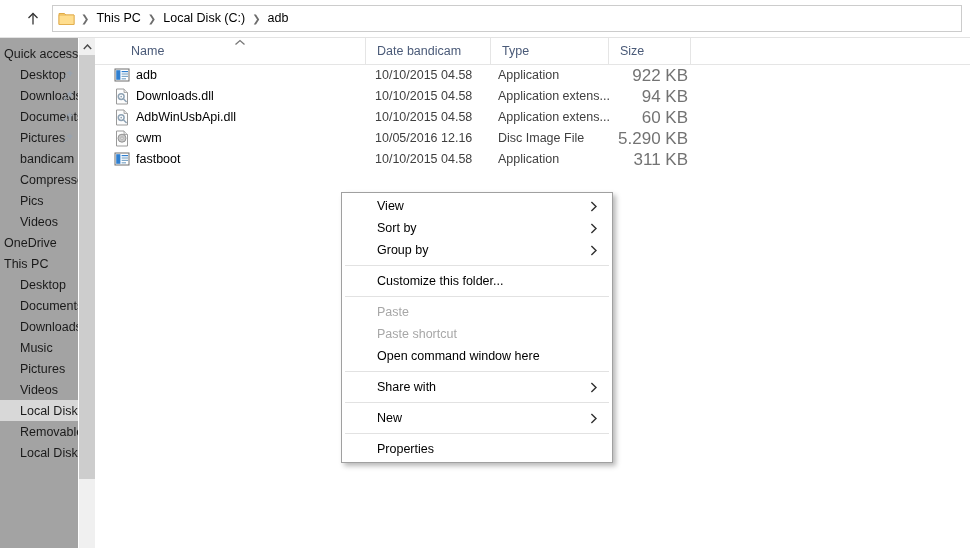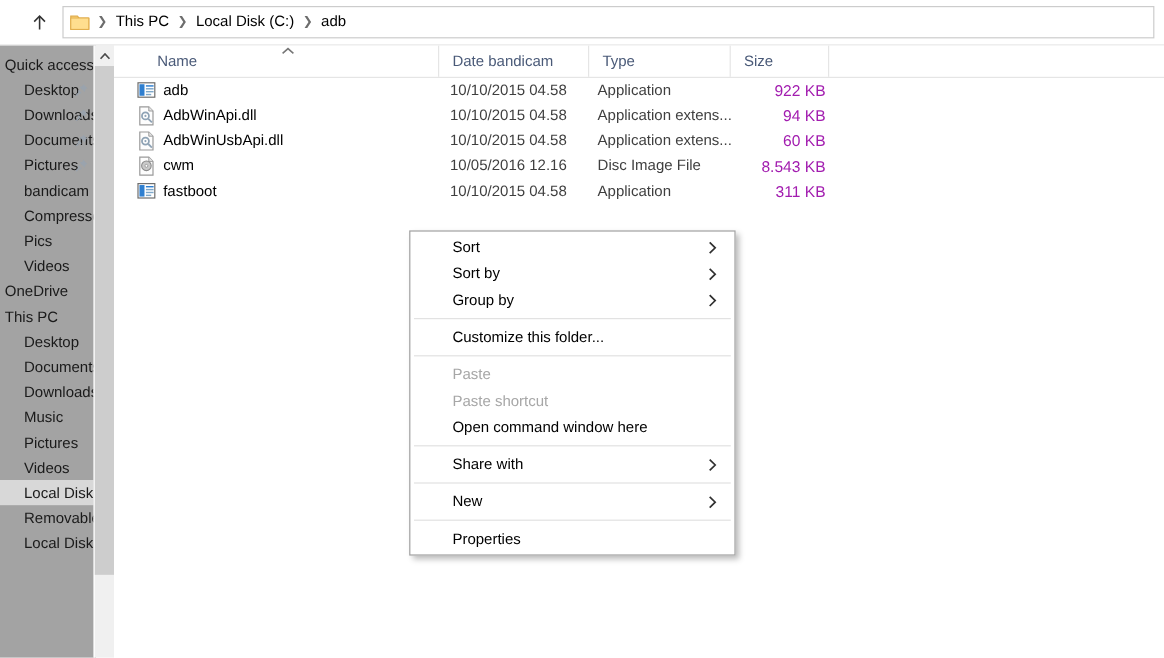--- a/index.html
+++ b/index.html
@@ -195,22 +195,22 @@
     line-height: 21px;
     font-size: 12.5px;
     color: #3f3f3f;
     white-space: nowrap;
   }
   .file-size {
     position: absolute;
     left: 455px; width: 138px;
     top: 0;
     line-height: 21px;
-    font-size: 13px;
-    color: #a21caf;
+    font-size: 17px;
+    color: #737373;
     text-align: right;
     white-space: nowrap;
   }
 
   
   #context-menu {
     position: absolute;
     left: 341px; top: 192px;
     width: 272px;
     background: #ffffff;
@@ -393,21 +393,21 @@
       <div class="file-size">922 KB</div>
     </div>
     <div class="file-row">
       <svg class="file-icon" viewBox="0 0 16 17">
       <path d="M2.5 1 L10 1 L13.5 4.5 L13.5 16 L2.5 16 Z" fill="#fdfdfd" stroke="#9a9a9a" stroke-width="1"></path>
       <path d="M10 1 L10 4.5 L13.5 4.5" fill="#e6e6e6" stroke="#9a9a9a" stroke-width="0.8"></path>
       <circle cx="7.2" cy="8.6" r="2.9" fill="none" stroke="#8fa3b5" stroke-width="1.5"></circle>
       <circle cx="7.2" cy="8.6" r="0.9" fill="#8fa3b5"></circle>
       <path d="M9.6 11 L12.6 14" stroke="#8fa3b5" stroke-width="1.5"></path>
     </svg>
-      <div class="file-name">AdbWinApi.dll</div>
+      <div class="file-name">Downloads.dll</div>
       <div class="file-date">10/10/2015 04.58</div>
       <div class="file-type">Application extens...</div>
       <div class="file-size">94 KB</div>
     </div>
     <div class="file-row">
       <svg class="file-icon" viewBox="0 0 16 17">
       <path d="M2.5 1 L10 1 L13.5 4.5 L13.5 16 L2.5 16 Z" fill="#fdfdfd" stroke="#9a9a9a" stroke-width="1"></path>
       <path d="M10 1 L10 4.5 L13.5 4.5" fill="#e6e6e6" stroke="#9a9a9a" stroke-width="0.8"></path>
       <circle cx="7.2" cy="8.6" r="2.9" fill="none" stroke="#8fa3b5" stroke-width="1.5"></circle>
       <circle cx="7.2" cy="8.6" r="0.9" fill="#8fa3b5"></circle>
@@ -421,40 +421,40 @@
     <div class="file-row">
       <svg class="file-icon" viewBox="0 0 16 17">
       <path d="M2.5 1 L10 1 L13.5 4.5 L13.5 16 L2.5 16 Z" fill="#fdfdfd" stroke="#9a9a9a" stroke-width="1"></path>
       <path d="M10 1 L10 4.5 L13.5 4.5" fill="#e6e6e6" stroke="#9a9a9a" stroke-width="0.8"></path>
       <circle cx="8" cy="8.2" r="4" fill="#c9c9c9" stroke="#8b8b8b" stroke-width="0.9"></circle>
       <circle cx="8" cy="8.2" r="1.2" fill="#ffffff" stroke="#8b8b8b" stroke-width="0.6"></circle>
     </svg>
       <div class="file-name">cwm</div>
       <div class="file-date">10/05/2016 12.16</div>
       <div class="file-type">Disc Image File</div>
-      <div class="file-size">8.543 KB</div>
+      <div class="file-size">5.290 KB</div>
     </div>
     <div class="file-row">
       <svg class="file-icon" viewBox="0 0 16 17">
       <rect x="1" y="2" width="14" height="12" fill="#ffffff" stroke="#6e6e6e" stroke-width="1"></rect>
       <rect x="2.2" y="3.2" width="4.2" height="9.6" fill="#2f7fd0"></rect>
       <rect x="7.6" y="4" width="6.4" height="1.2" fill="#2f7fd0"></rect>
       <rect x="7.6" y="6.4" width="6.4" height="1.2" fill="#7ea7c9"></rect>
       <rect x="7.6" y="8.8" width="6.4" height="1.2" fill="#7ea7c9"></rect>
       <rect x="7.6" y="11.2" width="4.4" height="1.2" fill="#7ea7c9"></rect>
     </svg>
       <div class="file-name">fastboot</div>
       <div class="file-date">10/10/2015 04.58</div>
       <div class="file-type">Application</div>
       <div class="file-size">311 KB</div>
     </div>
   </div>
 
 <div id="context-menu">
-    <div class="menu-item"><span>Sort</span><svg class="menu-arrow" viewBox="0 0 8 11">
+    <div class="menu-item"><span>View</span><svg class="menu-arrow" viewBox="0 0 8 11">
   <path d="M1.4 1 L6 5.5 L1.4 10" stroke="#303030" stroke-width="1.4" fill="none"></path>
 </svg></div>
     <div class="menu-item"><span>Sort by</span><svg class="menu-arrow" viewBox="0 0 8 11">
   <path d="M1.4 1 L6 5.5 L1.4 10" stroke="#303030" stroke-width="1.4" fill="none"></path>
 </svg></div>
     <div class="menu-item"><span>Group by</span><svg class="menu-arrow" viewBox="0 0 8 11">
   <path d="M1.4 1 L6 5.5 L1.4 10" stroke="#303030" stroke-width="1.4" fill="none"></path>
 </svg></div>
     <div class="menu-sep"></div>
     <div class="menu-item"><span>Customize this folder...</span></div>

